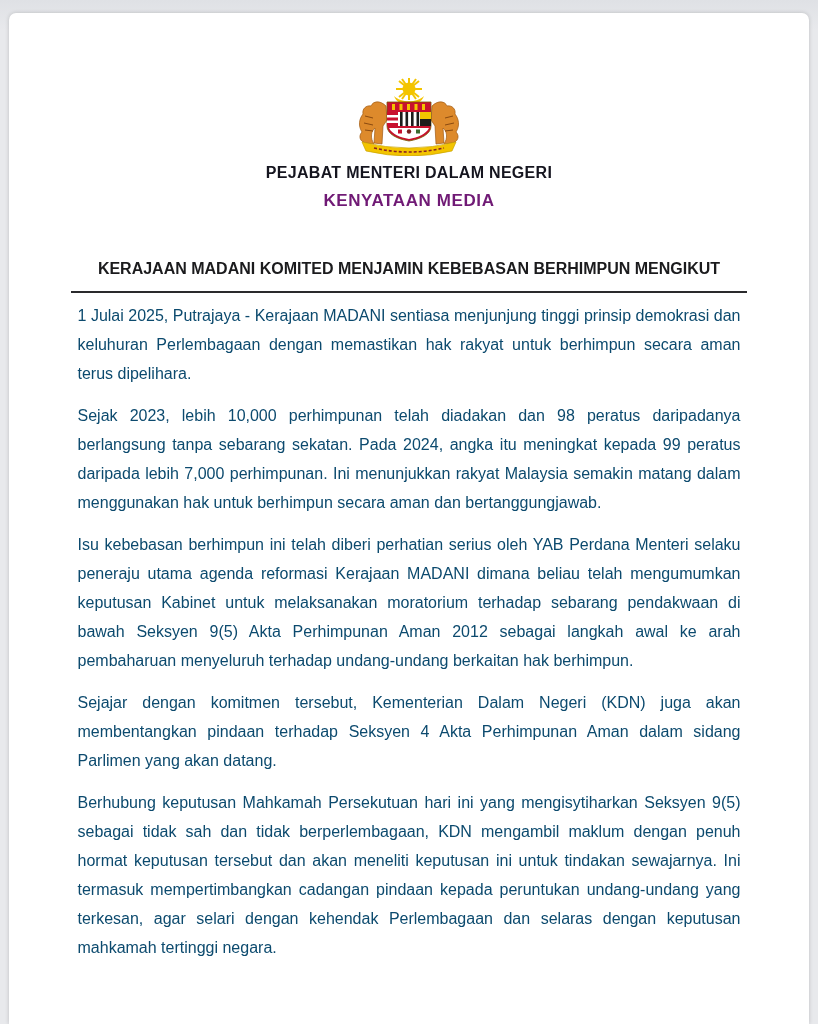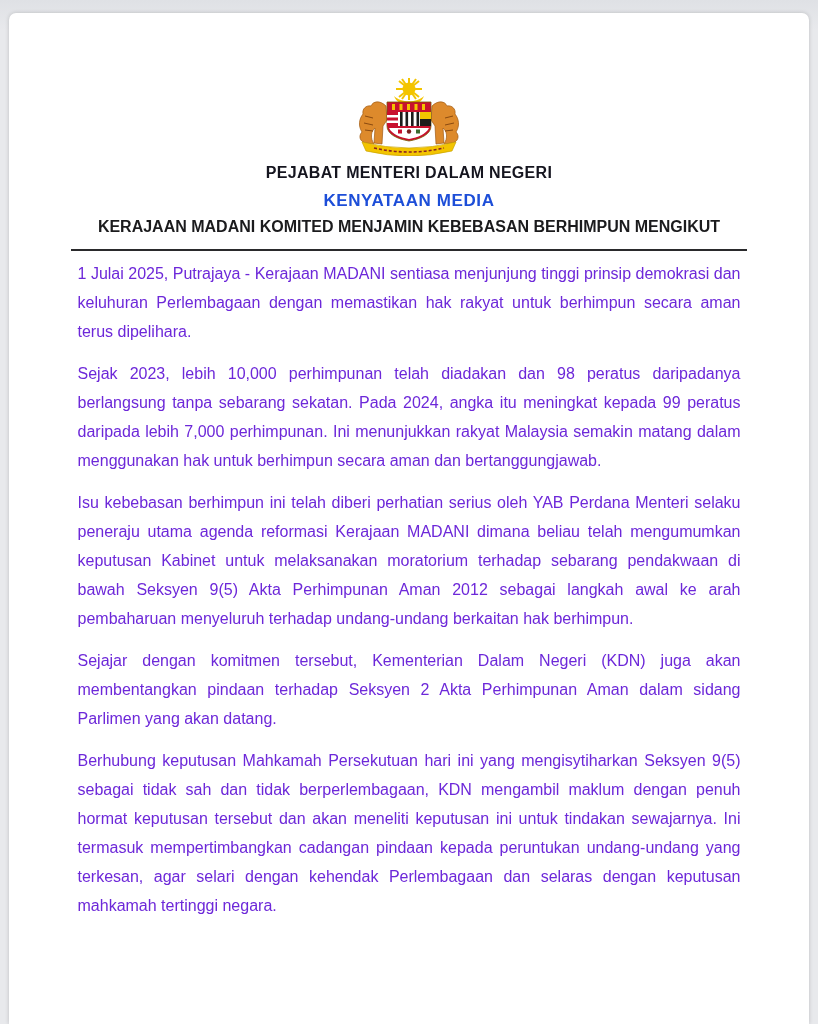--- a/index.html
+++ b/index.html
@@ -25,41 +25,42 @@
   .header { text-align: center; padding-top: 63px; }
   .emblem-wrap { display: inline-block; line-height: 0; }
   .org-name {
     margin-top: 4px;
     font-size: 16px; font-weight: bold;
     color: #15151f; letter-spacing: 0.3px;
   }
   .doc-type {
     margin-top: 9px;
     font-size: 17px; font-weight: bold;
-    color: #1d4ed8; letter-spacing: 0.6px;
+    color: #701a75; letter-spacing: 0.6px;
   }
   .title-block {
+    margin-top: 42px;
     text-align: center;
     font-size: 16px; font-weight: bold;
     color: #1b1b1d;
     line-height: 31px;
     padding: 0 60px;
   }
   .rule {
     width: 676px;
     margin: 7px auto 0 auto;
     border: none;
     border-top: 2px solid #2a2a2c;
   }
   .content {
     width: 663px;
     margin: 8px auto 0 auto;
     font-size: 16px;
     line-height: 29px;
-    color: #6d28d9;
+    color: #0c4a6e;
     text-align: justify;
   }
   .content p { margin: 0 0 13px 0; }
 </style>
 </head>
 <body>
 
 <div class="backdrop"></div>
 
 <div class="paper">
@@ -129,17 +130,17 @@
   <div class="title-block">
     <div>KERAJAAN MADANI KOMITED MENJAMIN KEBEBASAN BERHIMPUN MENGIKUT</div>
   </div>
 
   <hr class="rule">
 
   <div class="content">
       <p>1 Julai 2025, Putrajaya - Kerajaan MADANI sentiasa menjunjung tinggi prinsip demokrasi dan keluhuran Perlembagaan dengan memastikan hak rakyat untuk berhimpun secara aman terus dipelihara.</p>
       <p>Sejak 2023, lebih 10,000 perhimpunan telah diadakan dan 98 peratus daripadanya berlangsung tanpa sebarang sekatan. Pada 2024, angka itu meningkat kepada 99 peratus daripada lebih 7,000 perhimpunan. Ini menunjukkan rakyat Malaysia semakin matang dalam menggunakan hak untuk berhimpun secara aman dan bertanggungjawab.</p>
       <p>Isu kebebasan berhimpun ini telah diberi perhatian serius oleh YAB Perdana Menteri selaku peneraju utama agenda reformasi Kerajaan MADANI dimana beliau telah mengumumkan keputusan Kabinet untuk melaksanakan moratorium terhadap sebarang pendakwaan di bawah Seksyen 9(5) Akta Perhimpunan Aman 2012 sebagai langkah awal ke arah pembaharuan menyeluruh terhadap undang-undang berkaitan hak berhimpun.</p>
-      <p>Sejajar dengan komitmen tersebut, Kementerian Dalam Negeri (KDN) juga akan membentangkan pindaan terhadap Seksyen 2 Akta Perhimpunan Aman dalam sidang Parlimen yang akan datang.</p>
+      <p>Sejajar dengan komitmen tersebut, Kementerian Dalam Negeri (KDN) juga akan membentangkan pindaan terhadap Seksyen 4 Akta Perhimpunan Aman dalam sidang Parlimen yang akan datang.</p>
       <p>Berhubung keputusan Mahkamah Persekutuan hari ini yang mengisytiharkan Seksyen 9(5) sebagai tidak sah dan tidak berperlembagaan, KDN mengambil maklum dengan penuh hormat keputusan tersebut dan akan meneliti keputusan ini untuk tindakan sewajarnya. Ini termasuk mempertimbangkan cadangan pindaan kepada peruntukan undang-undang yang terkesan, agar selari dengan kehendak Perlembagaan dan selaras dengan keputusan mahkamah tertinggi negara.</p>
     </div>
 
 </div>
 
 </body></html>

